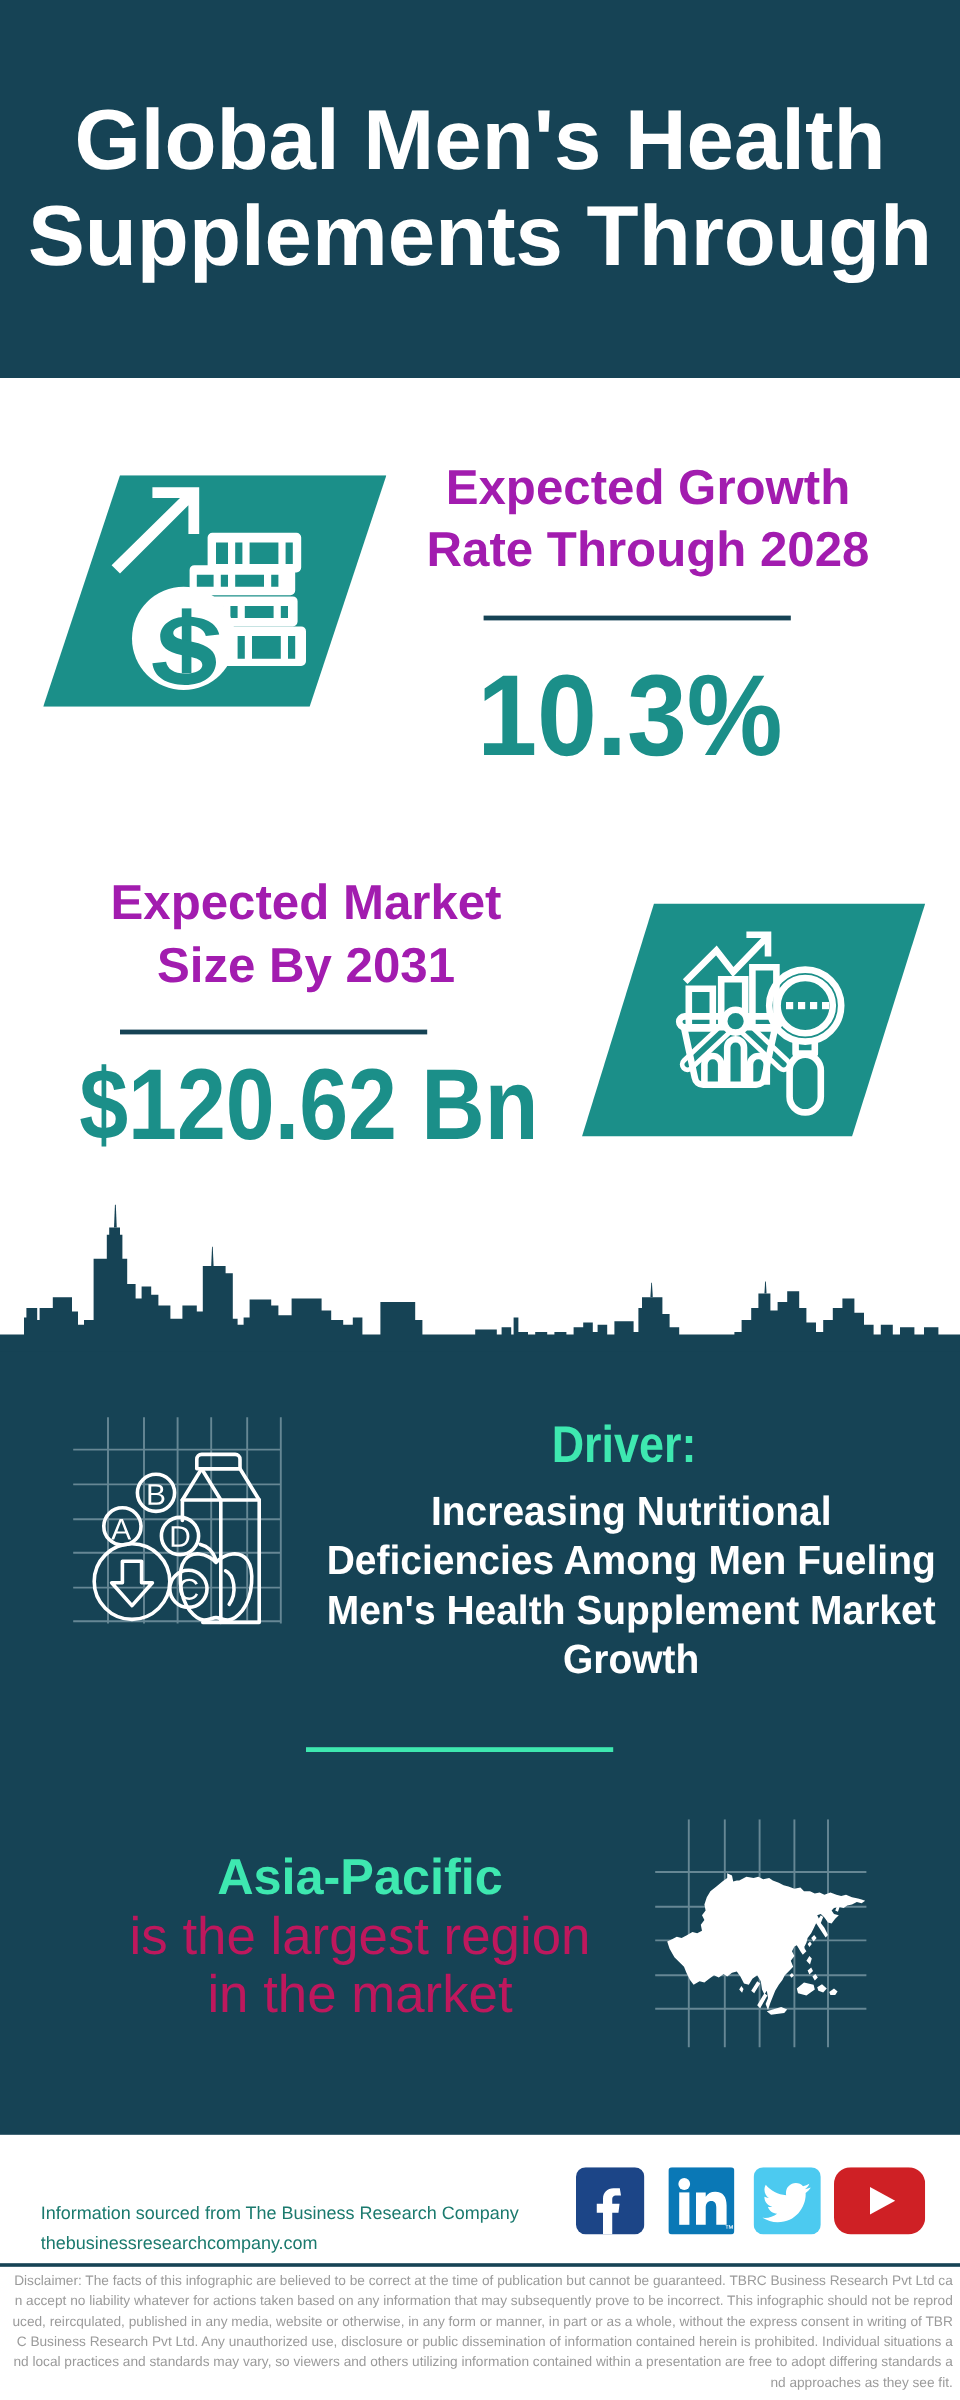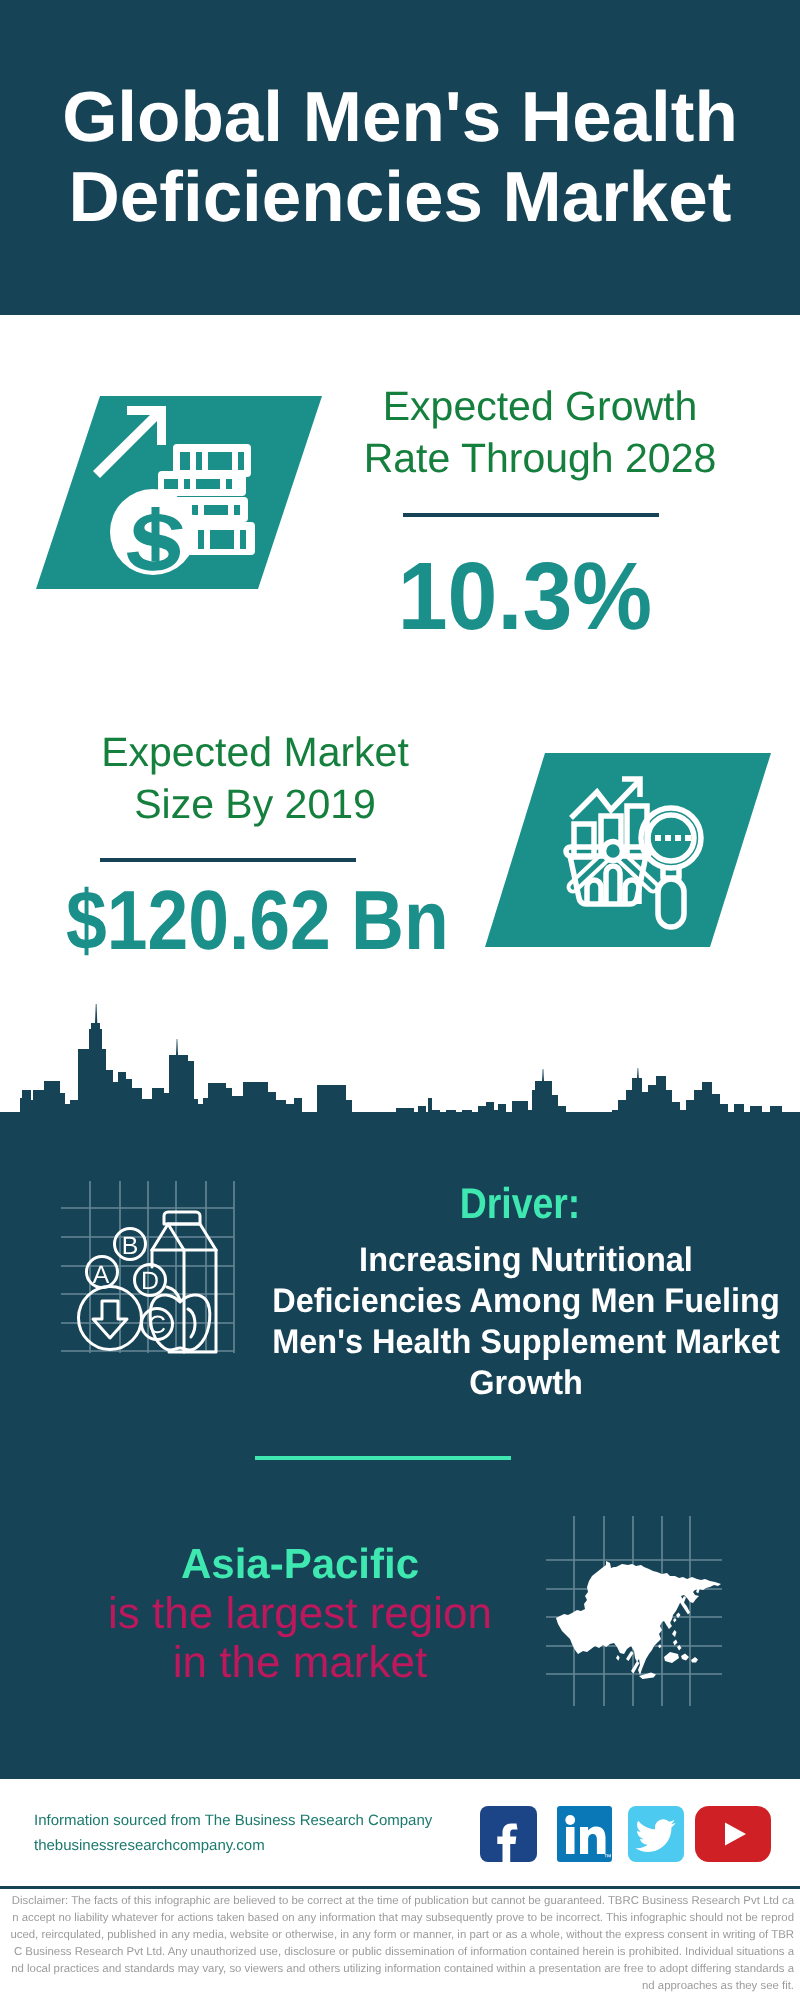--- a/index.html
+++ b/index.html
@@ -6,44 +6,44 @@
   body{width:800px;height:2000px;background:#ffffff;font-family:"Liberation Sans",sans-serif;overflow:hidden;-webkit-font-smoothing:antialiased;text-rendering:geometricPrecision;}
   .page{position:relative;width:800px;height:2000px;background:#ffffff;padding-left:35px;}
   .abs{position:absolute;}
 
   
   .hdr{left:0;top:0;width:800px;height:315px;background:#164355;}
   .hdr-title{left:0;top:0;width:800px;padding-top:78px;text-align:center;color:#ffffff;
              font-size:71px;font-weight:bold;line-height:80px;}
 
   
-  .stat-label{color:#15803d;font-size:41px;font-weight:normal;line-height:52px;text-align:center;}
+  .stat-label{color:#a21caf;font-size:41px;font-weight:bold;line-height:52px;text-align:center;}
   .rule{background:#164355;height:4px;}
   .stat-value{color:#1b8f89;font-weight:bold;text-align:center;}
 
   .driver-h{color:#3ee8b0;font-size:43px;font-weight:bold;text-align:center;transform:scaleX(0.87);}
   .driver-b{color:#ffffff;font-size:34px;font-weight:bold;line-height:41px;text-align:center;transform:scaleX(0.955);}
   .greenrule{background:#3ee8b0;height:4px;}
   .apac-h{color:#3ee8b0;font-size:42px;font-weight:bold;text-align:center;}
   .apac-b{color:#be185d;font-size:44px;font-weight:normal;line-height:49px;text-align:center;}
 
   
-  .src{color:#1b7a6e;font-size:15px;line-height:25px;}
+  .src{color:#1b7a6e;font-size:15px;line-height:25px;margin-top:24px;}
   .footrule{left:0;width:800px;height:3px;background:#164355;}
   .disc{color:#9b9b9b;font-size:11.4px;line-height:16.9px;text-align:right;word-break:break-all;}
 </style>
 </head>
 <body>
 
 <div class="page">
 
   <div class="abs hdr">
     <div class="abs hdr-title">
       <span>Global Men's Health</span><br>
-      <span>Deficiencies Market</span>
+      <span>Supplements Through</span>
     </div>
   </div>
 
   <div class="abs" style="left:36px;top:396px;width:286px;height:193px;">
     <svg width="286" height="193" viewBox="0 0 286 193">
       <polygon points="64,0 286,0 222,193 0,193" fill="#1b8f89"></polygon>
       <g fill="#ffffff" fill-rule="evenodd">
         <path d="M91,10 L130,10 L130,49 L121,49 L121,25 L64,82 L57,75 L114,19 L91,19 Z"></path>
       </g>
       <g fill="#ffffff" fill-rule="evenodd">
@@ -61,21 +61,21 @@
   </div>
   <div class="abs stat-label" style="left:350px;top:380px;width:380px;">
     <span>Expected Growth</span><br>
     <span>Rate Through 2028</span>
   </div>
   <div class="abs rule" style="left:403px;top:513px;width:256px;"></div>
   <div class="abs stat-value" style="left:394px;top:549px;width:280px;font-size:96px;line-height:96px;transform:scaleX(0.935);transform-origin:left top;">10.3%</div>
 
   <div class="abs stat-label" style="left:60px;top:726px;width:390px;text-align:center;">
     <span>Expected Market</span><br>
-    <span>Size By 2019</span>
+    <span>Size By 2031</span>
   </div>
   <div class="abs rule" style="left:100px;top:858px;width:256px;"></div>
   <div class="abs stat-value" style="left:66px;top:878px;width:520px;font-size:84px;line-height:84px;text-align:left;transform:scaleX(0.872);transform-origin:left top;white-space:nowrap;">$120.62 Bn</div>
   <div class="abs" style="left:485px;top:753px;width:286px;height:194px;">
     <svg width="286" height="194" viewBox="0 0 286 194">
       <polygon points="60,0 286,0 225,194 0,194" fill="#1b8f89"></polygon>
       <g fill="none" stroke="#ffffff" stroke-width="5.5" stroke-linejoin="miter">
 
         <polyline points="86,65 112,39 126,57 153,29" stroke-linecap="butt"></polyline>
         <polyline points="137,26 155,26 155,44" stroke-linecap="butt"></polyline>

